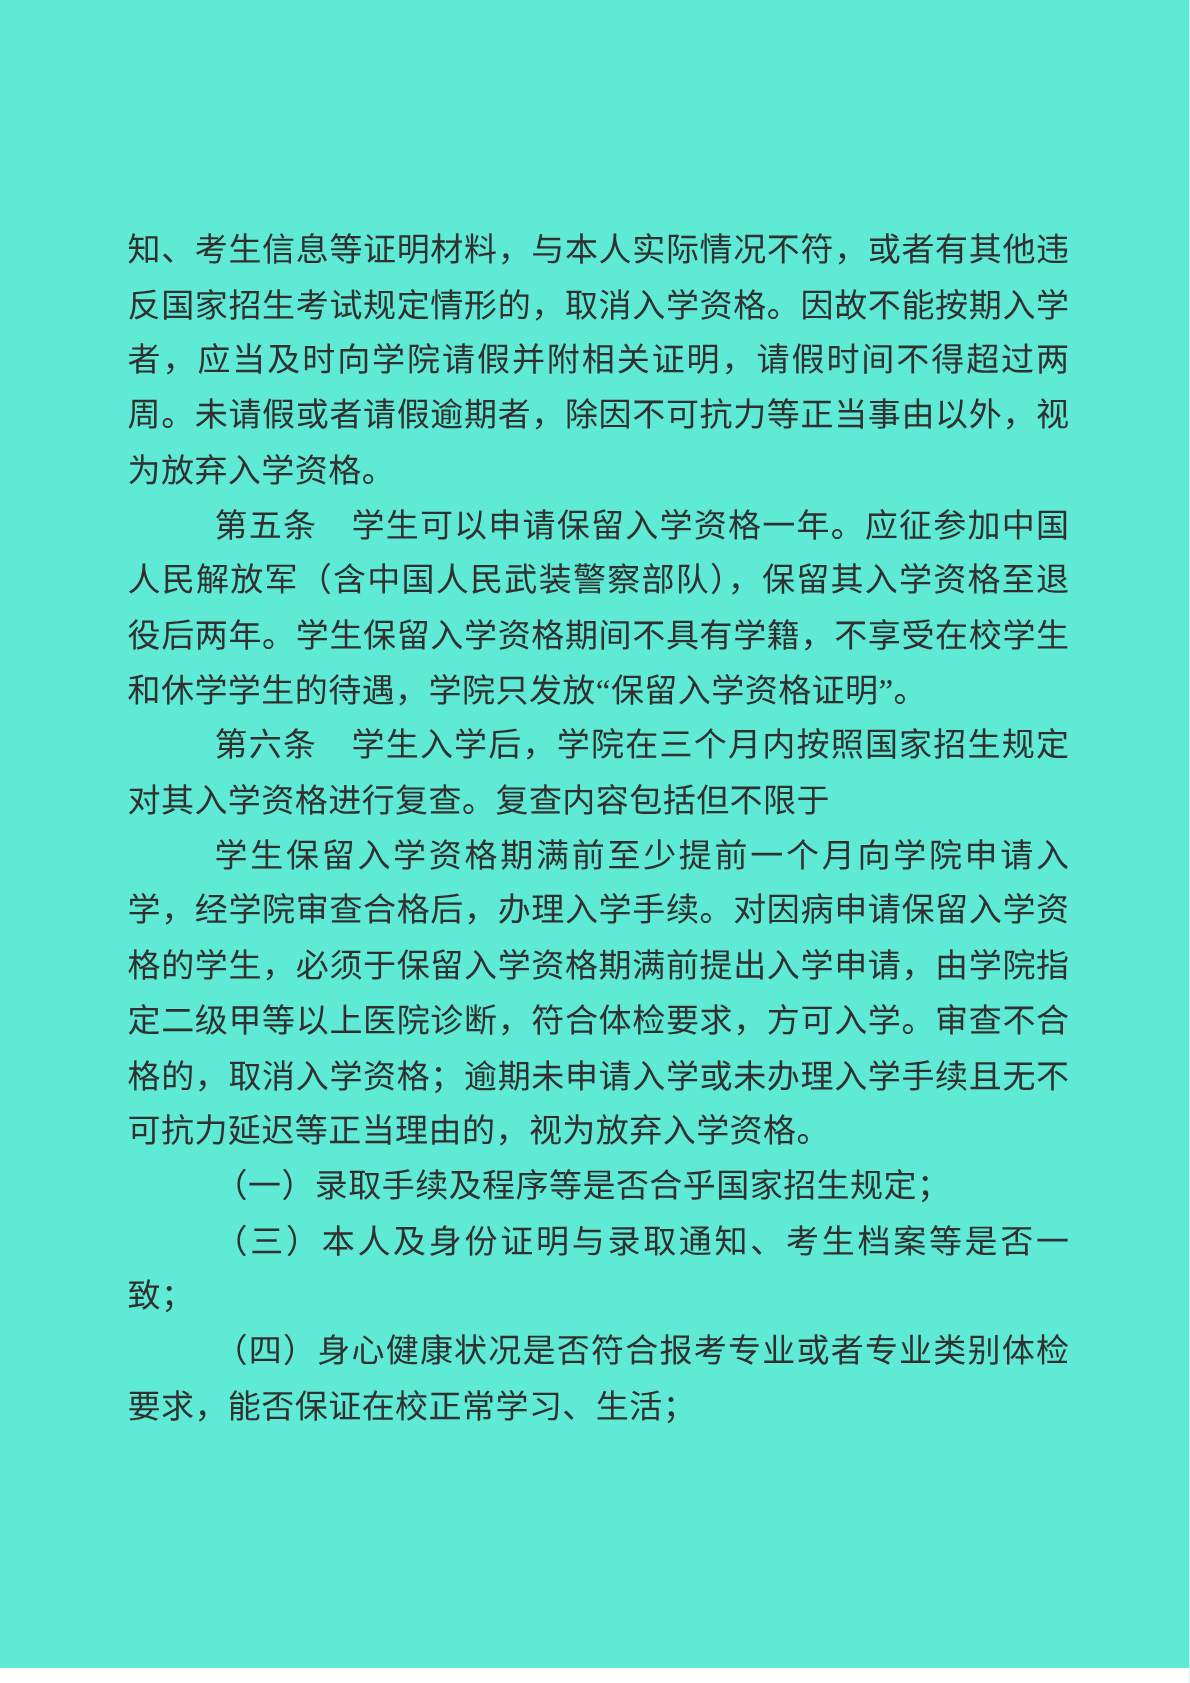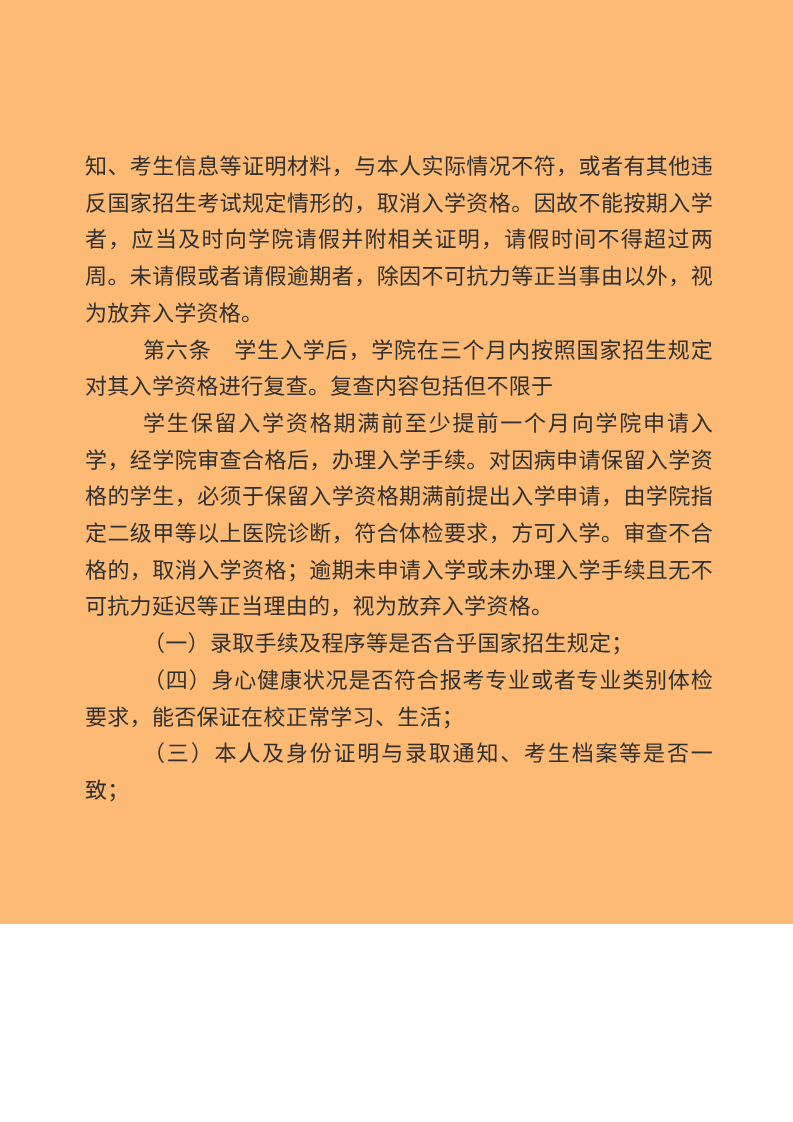--- a/index.html
+++ b/index.html
@@ -8,22 +8,22 @@
     background: #ffffff;
   }
   body {
     width: 793px;
     height: 1122px;
     overflow: hidden;
   }
   .page {
     position: relative;
     width: 793px;
-    height: 924px;
-    background: #fdba74;
+    height: 1112px;
+    background: #5eead4;
     font-family: "Liberation Serif", "DejaVu Serif", serif;
   }
   .content {
     position: absolute;
     left: 85px;
     top: 149px;
     width: 628px;
     color: #303030;
     font-size: 22px;
     line-height: 36.7px;
@@ -39,19 +39,20 @@
   .para.no-indent {
     text-indent: 0;
   }
 </style>
 </head>
 <body>
 
 <div class="page">
   <div class="content">
     <p class="para no-indent">知、考生信息等证明材料，与本人实际情况不符，或者有其他违反国家招生考试规定情形的，取消入学资格。因故不能按期入学者，应当及时向学院请假并附相关证明，请假时间不得超过两周。未请假或者请假逾期者，除因不可抗力等正当事由以外，视为放弃入学资格。</p>
+    <p class="para">第五条　学生可以申请保留入学资格一年。应征参加中国人民解放军（含中国人民武装警察部队），保留其入学资格至退役后两年。学生保留入学资格期间不具有学籍，不享受在校学生和休学学生的待遇，学院只发放“保留入学资格证明”。</p>
     <p class="para">第六条　学生入学后，学院在三个月内按照国家招生规定对其入学资格进行复查。复查内容包括但不限于</p>
     <p class="para">学生保留入学资格期满前至少提前一个月向学院申请入学，经学院审查合格后，办理入学手续。对因病申请保留入学资格的学生，必须于保留入学资格期满前提出入学申请，由学院指定二级甲等以上医院诊断，符合体检要求，方可入学。审查不合格的，取消入学资格；逾期未申请入学或未办理入学手续且无不可抗力延迟等正当理由的，视为放弃入学资格。</p>
     <p class="para">（一）录取手续及程序等是否合乎国家招生规定；</p>
+    <p class="para">（三）本人及身份证明与录取通知、考生档案等是否一致；</p>
     <p class="para">（四）身心健康状况是否符合报考专业或者专业类别体检要求，能否保证在校正常学习、生活；</p>
-    <p class="para">（三）本人及身份证明与录取通知、考生档案等是否一致；</p>
   </div>
 </div>
 
 </body></html>

